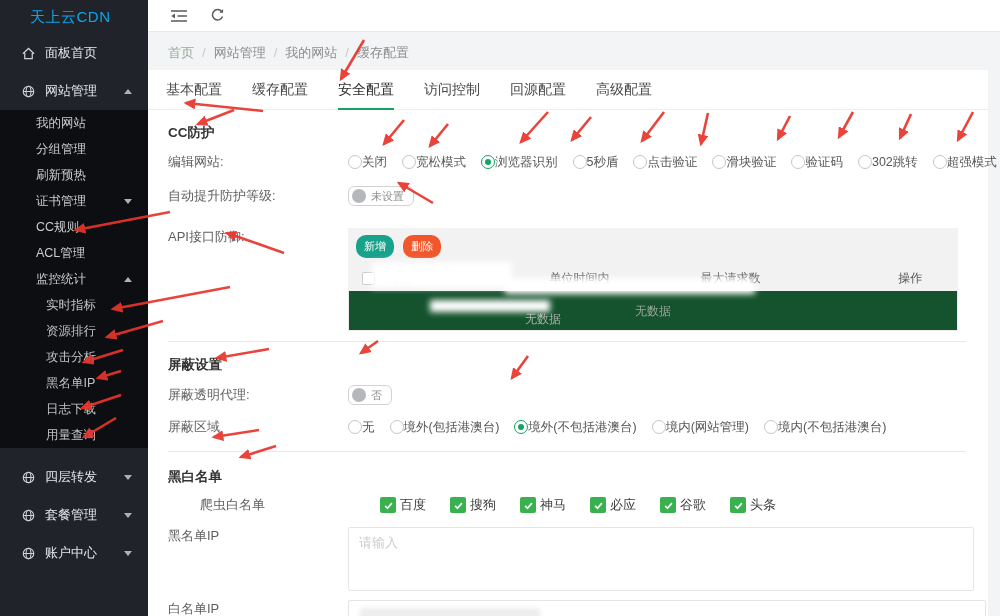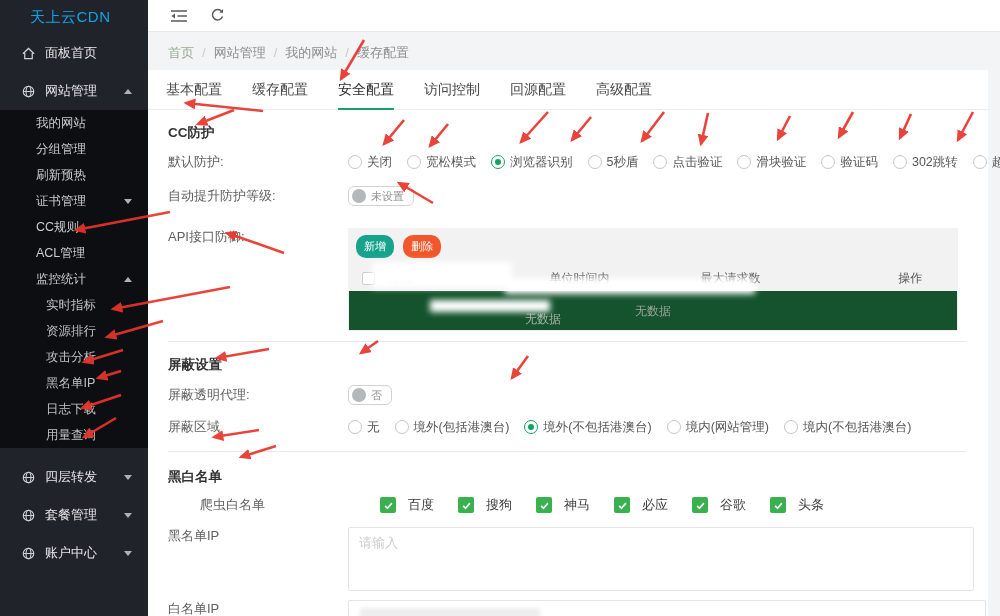--- a/index.html
+++ b/index.html
@@ -39,21 +39,21 @@
   .tab{font-size:14px;color:#484848;cursor:pointer;height:40px;line-height:38px;border-bottom:2px solid transparent;white-space:nowrap;}
   .tab.active{color:#2b2b2b;border-bottom-color:var(--accent);}
   .form{padding:14px 14px 0 20px;}
   .sec-title{font-size:13.5px;font-weight:bold;color:#333;}
   .row{display:flex;align-items:center;}
   .row.top{align-items:flex-start;}
   .lbl{width:180px;flex-shrink:0;font-size:13px;color:#5f5f5f;}
   .divider{border:none;border-top:1px solid #e8e8e8;margin-right:8px;}
   
   .radio-group{display:flex;gap:15px;flex-wrap:nowrap;}
-  .radio{display:inline-flex;align-items:center;gap:5px;cursor:pointer;white-space:nowrap;}
+  .radio{display:inline-flex;align-items:center;cursor:pointer;white-space:nowrap;}
   .rc{width:14px;height:14px;border-radius:50%;border:1px solid #c6c6c6;background:#fff;position:relative;flex-shrink:0;}
   .rc.on{border-color:var(--accent);}
   .rc.on::after{content:"";position:absolute;left:3px;top:3px;width:6px;height:6px;border-radius:50%;background:var(--accent);}
   .rl{font-size:12.5px;color:#565656;}
   
   .toggle{display:inline-flex;align-items:center;height:20px;border:1px solid #d2d2d2;border-radius:6px;padding:0 9px 0 3px;background:#fff;cursor:pointer;}
   .knob{width:14px;height:14px;border-radius:50%;background:#b4b8bd;margin-right:5px;}
   .tg-txt{font-size:11px;color:#919191;}
   
   .api-panel{width:610px;background:#f2f2f2;padding:7px 8px 0 8px;}
@@ -63,21 +63,21 @@
   .api-table{margin-top:7px;margin-left:-8px;margin-right:-8px;}
   .t-head{display:flex;align-items:center;height:26px;background:#f2f2f2;font-size:12px;color:#555;}
   .t-body{position:relative;height:40px;background:#14532d;border:1px solid #ececec;border-top:none;}
   .t-empty{position:absolute;left:0;right:0;top:12px;text-align:center;color:#9aa59a;font-size:12px;}
   .t-empty.ghost{left:-220px;top:20px;color:#a9b3a9;}
   .cb-box{width:13px;height:13px;border:1px solid #ccc;border-radius:2px;background:#fff;}
   .c0{width:44px;display:flex;justify-content:center;}
   .c1{width:172px;} .c2{width:162px;} .c3{width:164px;} .c4{width:64px;margin-left:45px;}
   
   .check-group{display:flex;gap:24px;}
-  .check{display:inline-flex;align-items:center;gap:12px;cursor:pointer;justify-content:flex-end;}
+  .check{display:inline-flex;align-items:center;gap:4px;cursor:pointer;justify-content:flex-end;}
   .ck{width:16px;height:16px;border-radius:2px;background:var(--check);display:inline-flex;align-items:center;justify-content:center;}
   .ck svg{display:block;}
   .ck-lb{font-size:13px;color:#3d3d3d;}
   
   .ta{width:638px;height:64px;border:1px solid #e5e5e5;border-radius:2px;resize:none;padding:6px 10px;font-size:13px;color:#444;font-family:"Liberation Sans",sans-serif;outline:none;position:relative;}
   .ta::placeholder{color:#cccccc;}
   .ta-wrap{position:relative;}
   .redacted{position:absolute;left:12px;top:8px;width:180px;height:13px;background:#ededed;border-radius:3px;filter:blur(2px);}
   
   .smudge{position:absolute;background:#fff;filter:blur(3px);z-index:3;pointer-events:none;}
@@ -213,21 +213,21 @@
       <div class="tab">访问控制</div>
       <div class="tab">回源配置</div>
       <div class="tab">高级配置</div>
     </div>
 
   <div class="form">
 
     <div class="sec-title">CC防护</div>
 
     <div class="row" style="margin-top:11px;">
-      <div class="lbl">默认防护:</div>
+      <div class="lbl">编辑网站:</div>
       <div class="radio-group" id="default-radios">
           <label class="radio">
             <span class="rc"></span>
             <span class="rl">关闭</span>
           </label>
           <label class="radio">
             <span class="rc"></span>
             <span class="rl">宽松模式</span>
           </label>
           <label class="radio">

